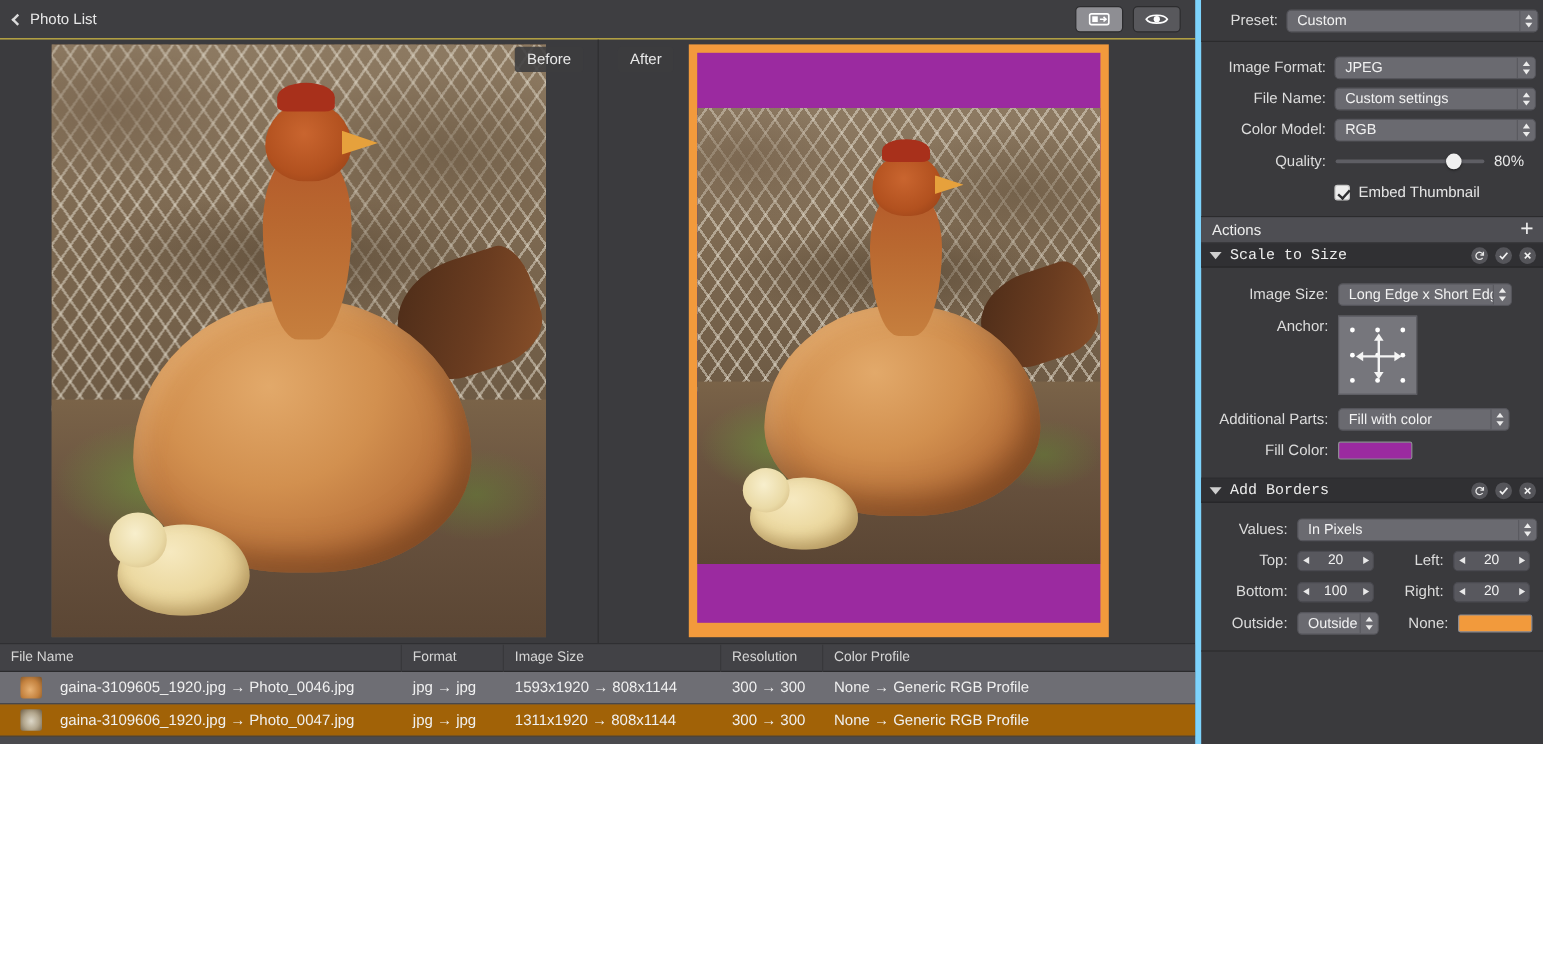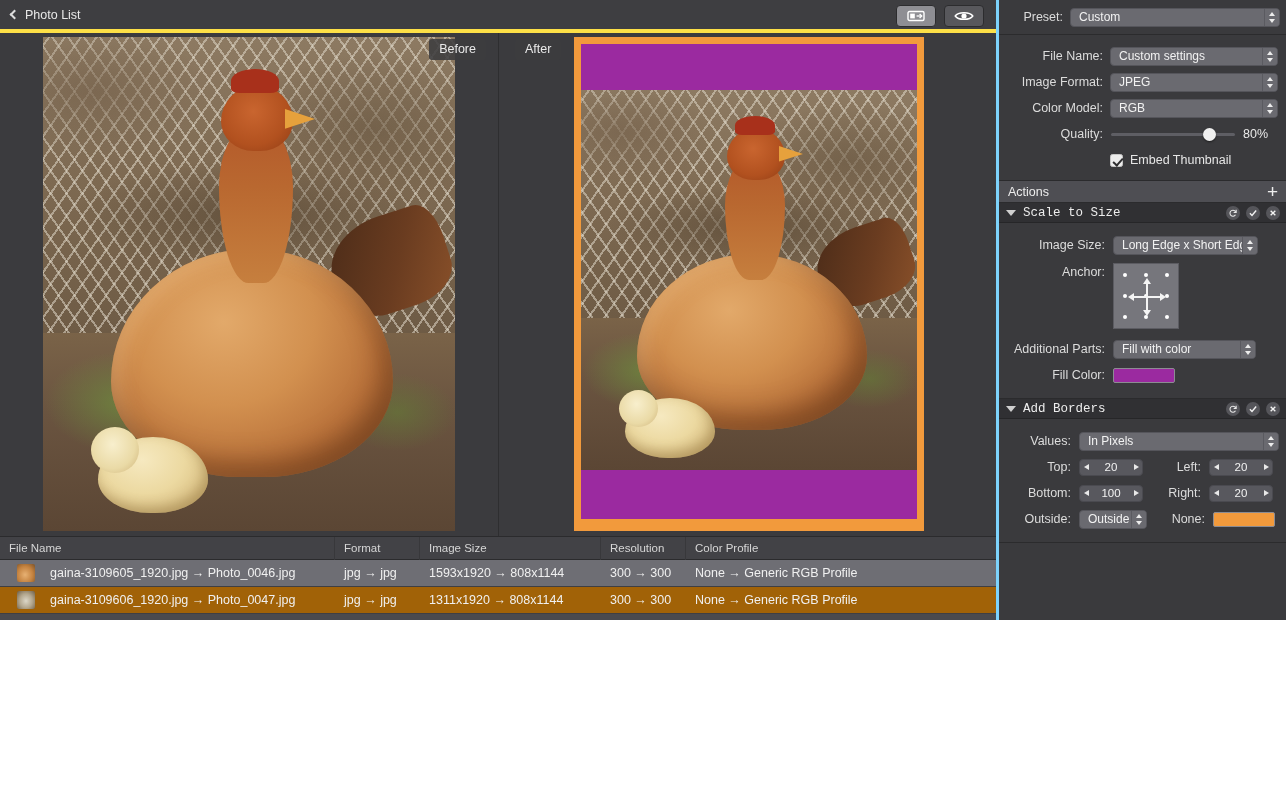--- a/index.html
+++ b/index.html
@@ -15,21 +15,21 @@
     width: 1286px; height: 620px;
     background: #3b3b3e;
     display: flex;
   }
 
   
   .left-col { width: 996px; height: 620px; position: relative; background: #3b3b3e; }
 
   .toolbar {
     height: 33px; background: #3e3e41;
-    border-bottom: 4px solid #fde047;
+    border-bottom: 1px solid #fde047;
     display: flex; align-items: center;
     position: relative;
   }
   .back-btn {
     display: flex; align-items: center; gap: 6px;
     margin-left: 11px; color: #e8e8e8; font-size: 12.5px;
     cursor: default;
   }
   .chev-left {
     width: 7px; height: 7px;
@@ -184,21 +184,21 @@
     flex: 0 0 auto;
   }
   .thumb.b {
     background:
       radial-gradient(ellipse at 50% 55%, #dcd7c8 0%, #b3a78e 50%, #6d5d45 100%);
   }
 
   
   .right-col {
     width:290px; height:620px; background:#3a3a3d;
-    border-left:3px solid #7dd3fc;
+    border-left:5px solid #7dd3fc;
     position:relative;
   }
   .preset-row {
     height:35px; display:flex; align-items:center;
     border-bottom:1px solid #2b2b2d; background:#3a3a3d;
   }
   .lbl {
     color:#dcdcdc; font-size:12.5px; text-align:right;
     flex:0 0 auto;
   }
@@ -407,33 +407,33 @@
         <span>Custom</span>
         <span class="arrows">
           <span class="ar-up"></span>
             <span class="ar-dn"></span>
         </span>
       </div>
     </div>
 
     <div class="settings">
       <div class="frow">
+        <div class="lbl" style="width:104px">Image Format:</div>
+        <div class="popup" style="width:168px; margin-left:7px">
+          <span>JPEG</span>
+          <span class="arrows">
+              <span class="ar-up"></span>
+              <span class="ar-dn"></span>
+            </span>
+        </div>
+      </div>
+      <div class="frow">
         <div class="lbl" style="width:104px">File Name:</div>
         <div class="popup" style="width:168px; margin-left:7px">
           <span>Custom settings</span>
-          <span class="arrows">
-              <span class="ar-up"></span>
-              <span class="ar-dn"></span>
-            </span>
-        </div>
-      </div>
-      <div class="frow">
-        <div class="lbl" style="width:104px">Image Format:</div>
-        <div class="popup" style="width:168px; margin-left:7px">
-          <span>JPEG</span>
           <span class="arrows">
               <span class="ar-up"></span>
               <span class="ar-dn"></span>
             </span>
         </div>
       </div>
       <div class="frow">
         <div class="lbl" style="width:104px">Color Model:</div>
         <div class="popup" style="width:168px; margin-left:7px">
           <span>RGB</span>

